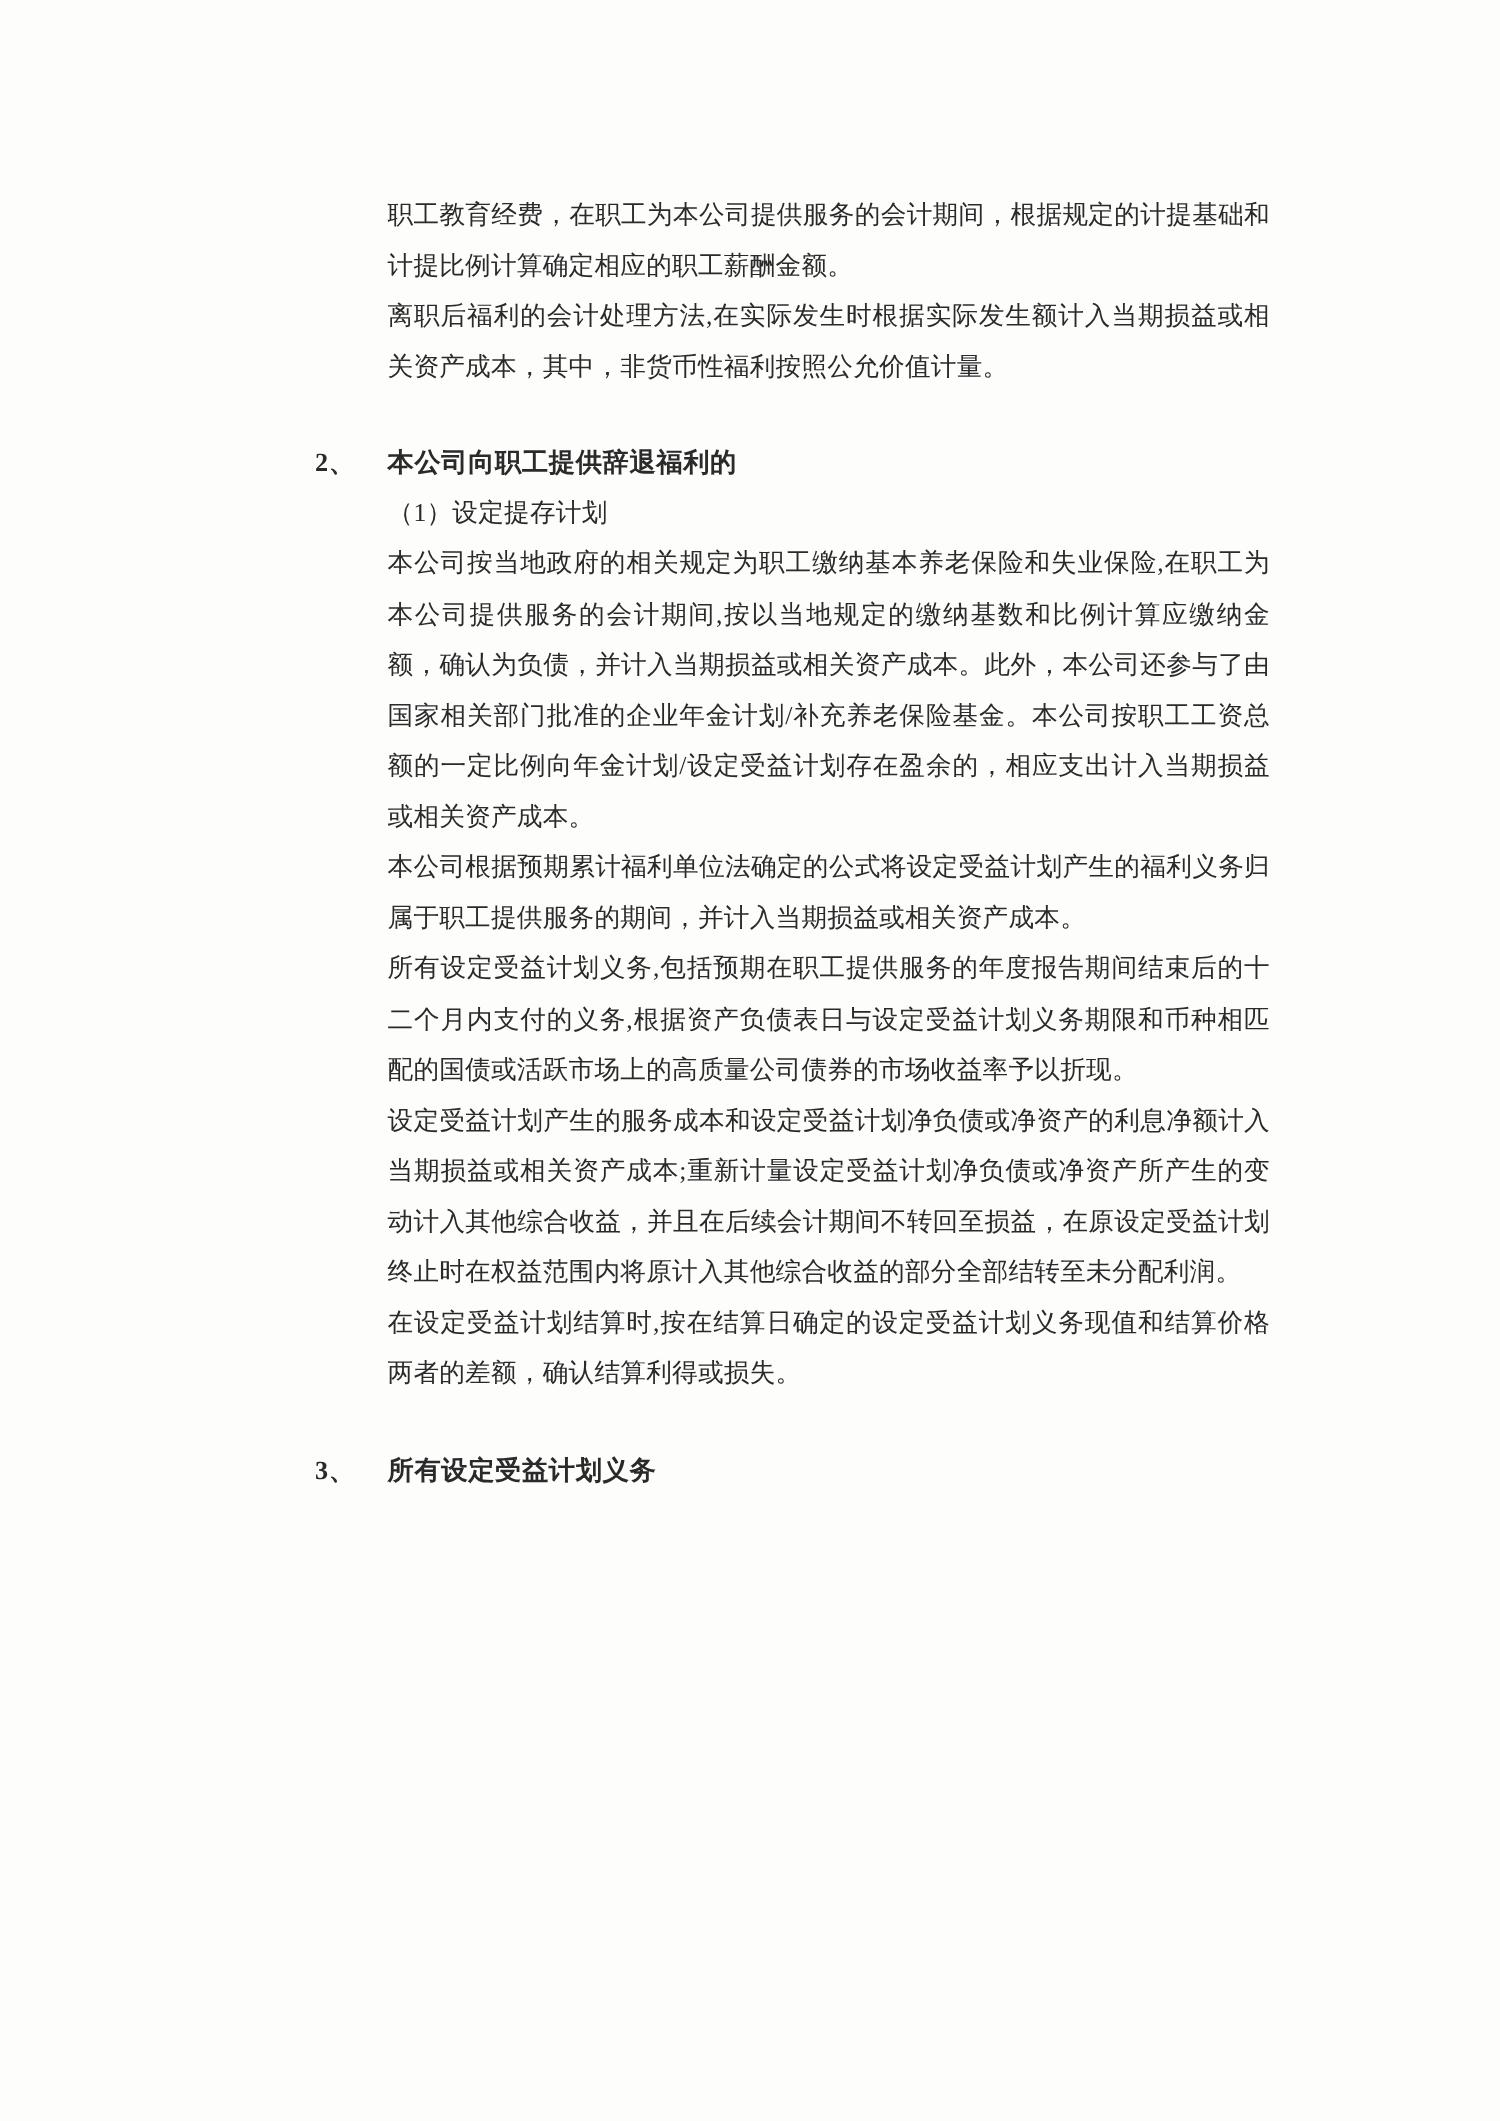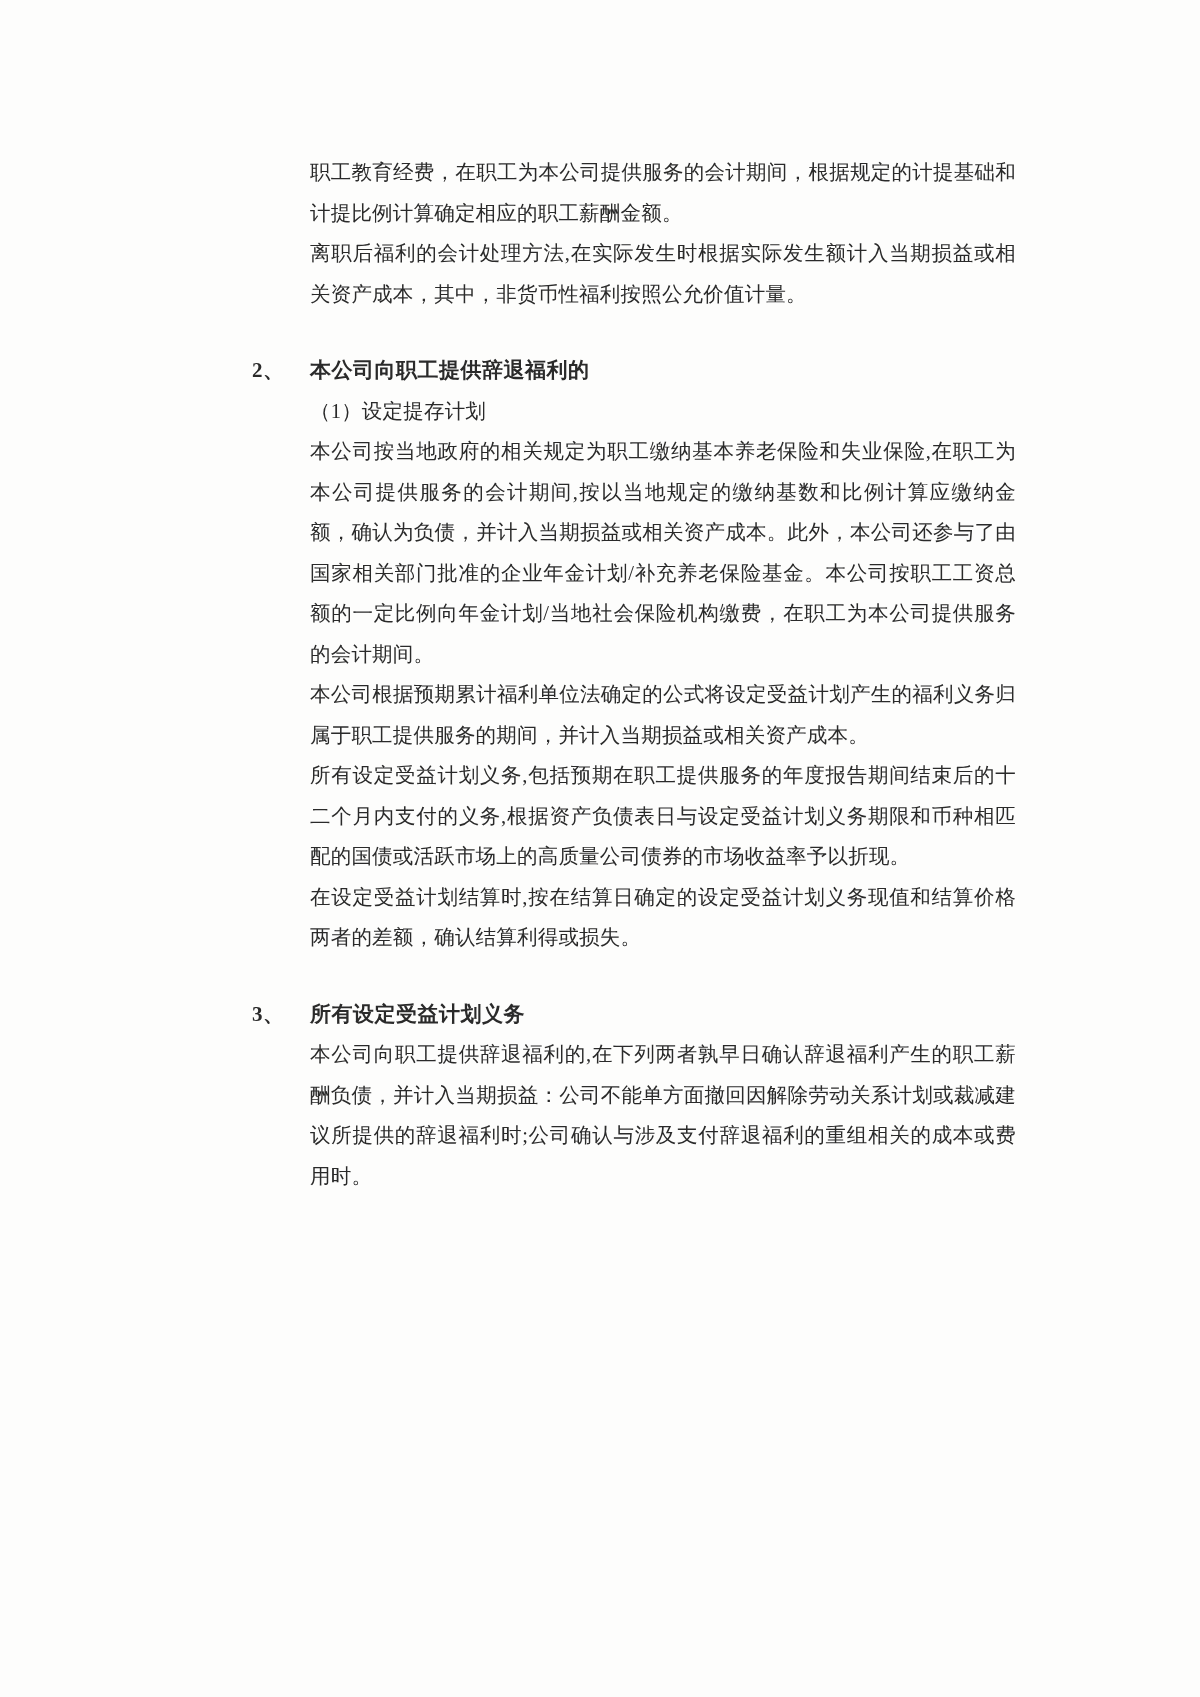--- a/index.html
+++ b/index.html
@@ -58,28 +58,28 @@
 
     <p class="body-text">职工教育经费，在职工为本公司提供服务的会计期间，根据规定的计提基础和计提比例计算确定相应的职工薪酬金额。</p>
     <p class="body-text">离职后福利的会计处理方法,在实际发生时根据实际发生额计入当期损益或相关资产成本，其中，非货币性福利按照公允价值计量。</p>
 
     <section class="doc-section">
       <h2 class="section-heading">
         <span class="section-number">2、</span>
         <span class="section-title">本公司向职工提供辞退福利的</span>
       </h2>
       <p class="body-text">（1）设定提存计划</p>
-      <p class="body-text">本公司按当地政府的相关规定为职工缴纳基本养老保险和失业保险,在职工为本公司提供服务的会计期间,按以当地规定的缴纳基数和比例计算应缴纳金额，确认为负债，并计入当期损益或相关资产成本。此外，本公司还参与了由国家相关部门批准的企业年金计划/补充养老保险基金。本公司按职工工资总额的一定比例向年金计划/当地社会保险机构缴费，在职工为本公司提供服务的会计期间。</p>
+      <p class="body-text">本公司按当地政府的相关规定为职工缴纳基本养老保险和失业保险,在职工为本公司提供服务的会计期间,按以当地规定的缴纳基数和比例计算应缴纳金额，确认为负债，并计入当期损益或相关资产成本。此外，本公司还参与了由国家相关部门批准的企业年金计划/补充养老保险基金。本公司按职工工资总额的一定比例向年金计划/设定受益计划存在盈余的，相应支出计入当期损益或相关资产成本。</p>
       <p class="body-text">本公司根据预期累计福利单位法确定的公式将设定受益计划产生的福利义务归属于职工提供服务的期间，并计入当期损益或相关资产成本。</p>
       <p class="body-text">所有设定受益计划义务,包括预期在职工提供服务的年度报告期间结束后的十二个月内支付的义务,根据资产负债表日与设定受益计划义务期限和币种相匹配的国债或活跃市场上的高质量公司债券的市场收益率予以折现。</p>
+      <p class="body-text">设定受益计划产生的服务成本和设定受益计划净负债或净资产的利息净额计入当期损益或相关资产成本;重新计量设定受益计划净负债或净资产所产生的变动计入其他综合收益，并且在后续会计期间不转回至损益，在原设定受益计划终止时在权益范围内将原计入其他综合收益的部分全部结转至未分配利润。</p>
       <p class="body-text">在设定受益计划结算时,按在结算日确定的设定受益计划义务现值和结算价格两者的差额，确认结算利得或损失。</p>
     </section>
 
     <section class="doc-section">
       <h2 class="section-heading">
         <span class="section-number">3、</span>
         <span class="section-title">所有设定受益计划义务</span>
       </h2>
-      <p class="body-text">本公司向职工提供辞退福利的,在下列两者孰早日确认辞退福利产生的职工薪酬负债，并计入当期损益：公司不能单方面撤回因解除劳动关系计划或裁减建议所提供的辞退福利时;公司确认与涉及支付辞退福利的重组相关的成本或费用时。</p>
     </section>
 
   </div>
 </div>
 
 </body></html>

